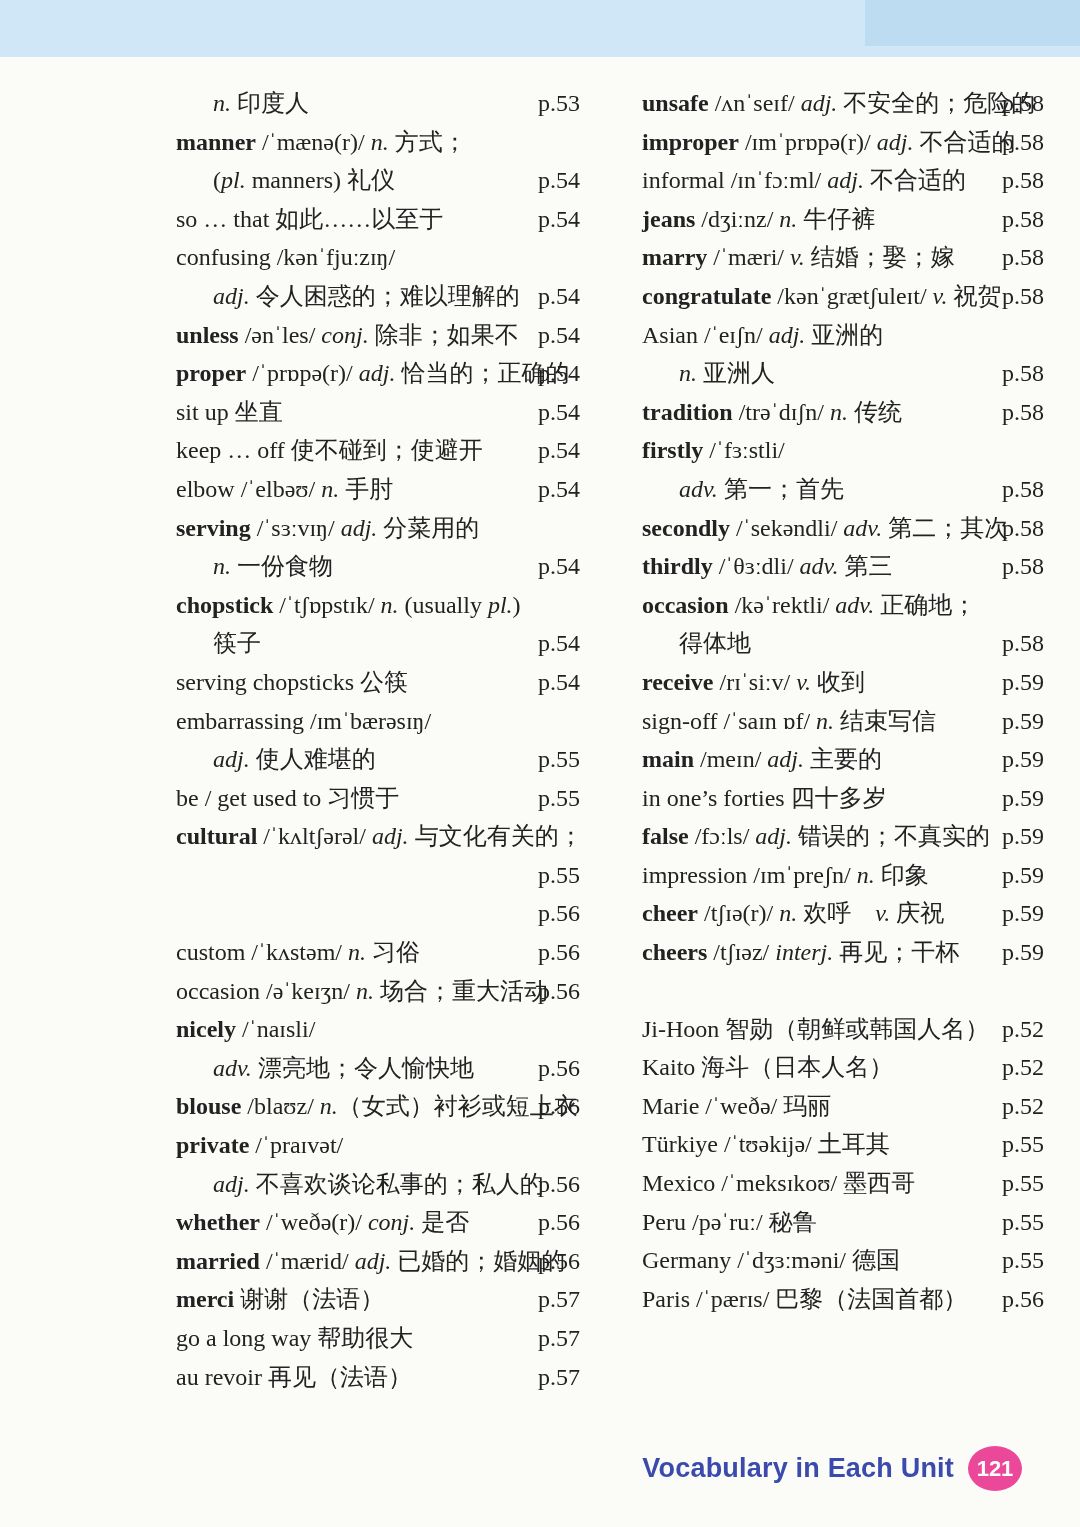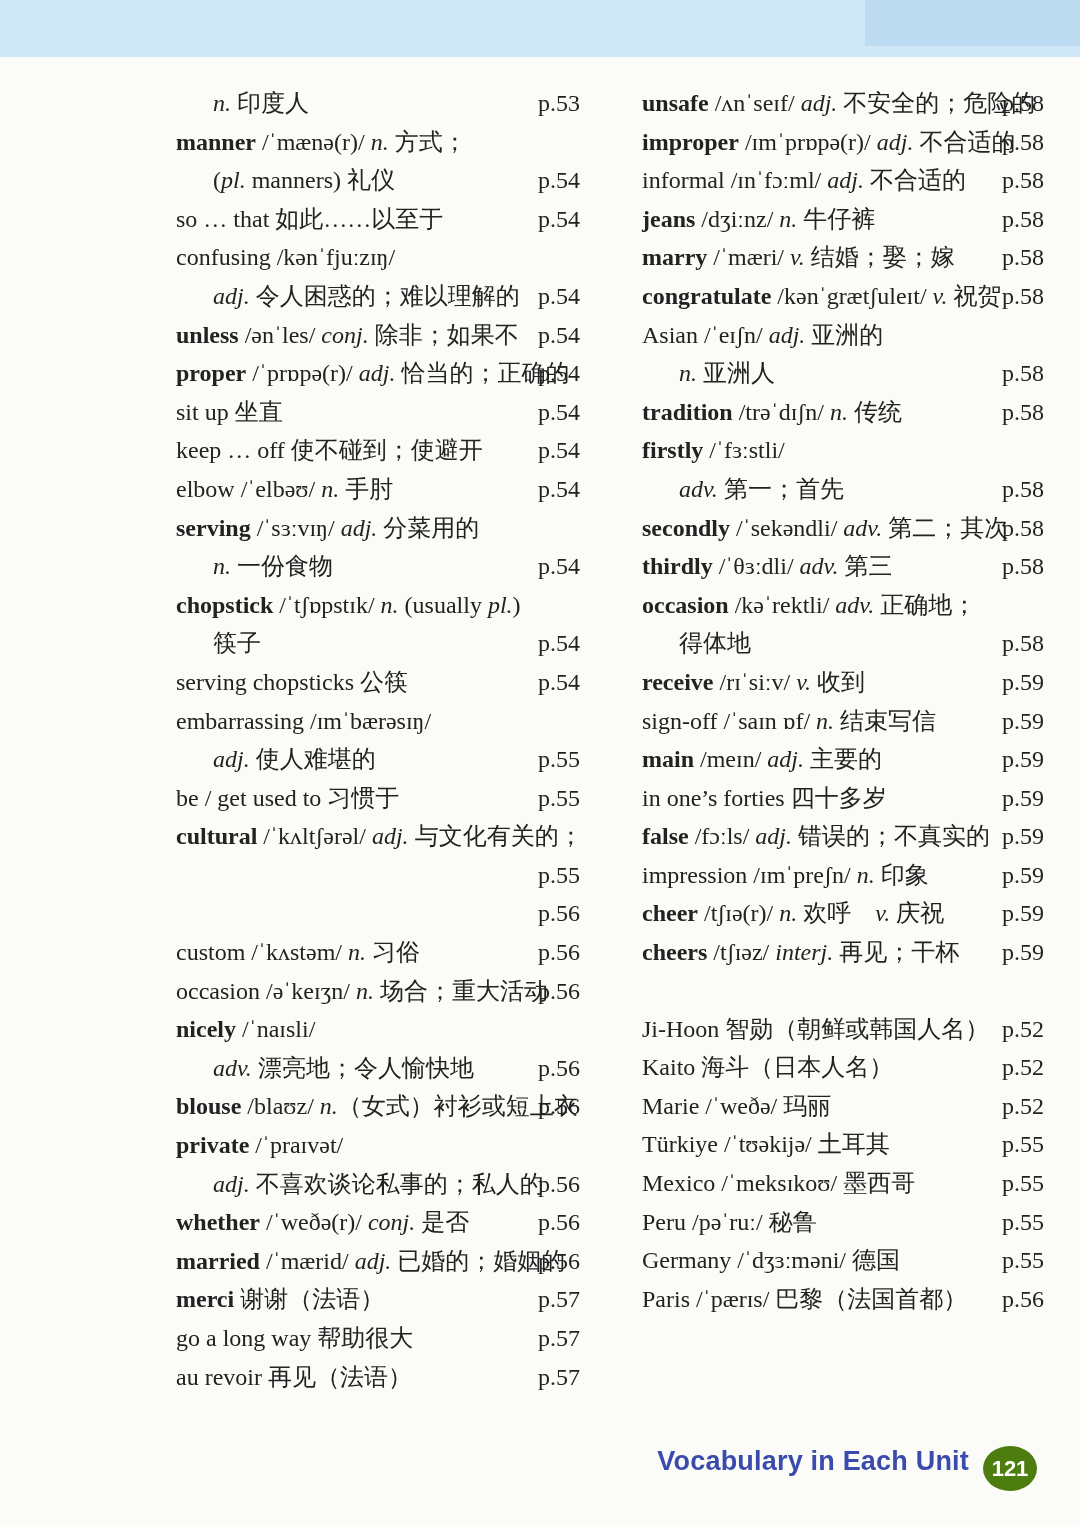--- a/index.html
+++ b/index.html
@@ -30,22 +30,22 @@
     line-height:38.6px; font-size:24px;
     white-space:nowrap;
   }
   .row .text { flex:1 1 auto; min-width:0; }
   .row.indent .text { padding-left:37px; }
   .row.gap { margin-top:38px; }
   .row .page { margin-left:auto; padding-left:6px; font-size:24px; }
   .b { font-weight:bold; }
   .i { font-style:italic; }
   .footer {
-    position:absolute; top:1446px; right:43px;
-    display:flex; 
+    position:absolute; top:1446px; right:58px;
+    display:flex; align-items:center;
   }
   .footer-label {
     font-family:"Liberation Sans","DejaVu Sans",sans-serif;
     font-weight:bold; font-size:27px; letter-spacing:0.2px;
     margin-right:14px;
   }
   .page-badge {
     width:54px; height:45px; border-radius:50%;
     display:flex; align-items:center; justify-content:center;
     font-family:"Liberation Sans","DejaVu Sans",sans-serif;
@@ -318,17 +318,17 @@
         </div>
         <div class="row">
           <span class="text"><span class="r">Paris /ˈpærɪs/ 巴黎（法国首都）</span></span>
           <span class="page">p.56</span>
         </div>
       </section>
   </main>
 
   <footer class="footer">
     <span class="footer-label" style="color: rgb(58, 74, 173);">Vocabulary in Each Unit</span>
-    <span class="page-badge" style="background: #4d7c0f;">
+    <span class="page-badge" style="background: #ec4899;">
       <span>121</span>
     </span>
   </footer>
 </div>
 
 </body></html>

